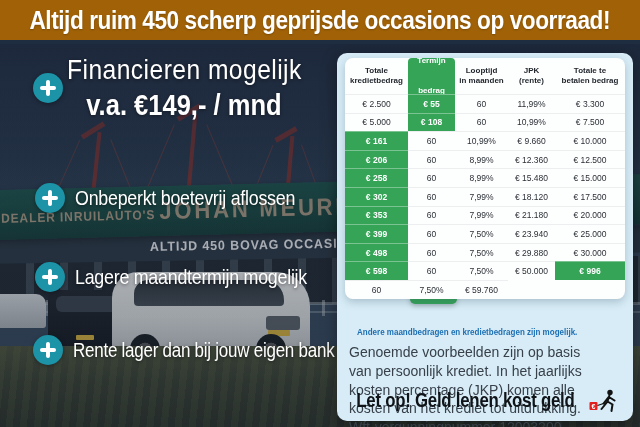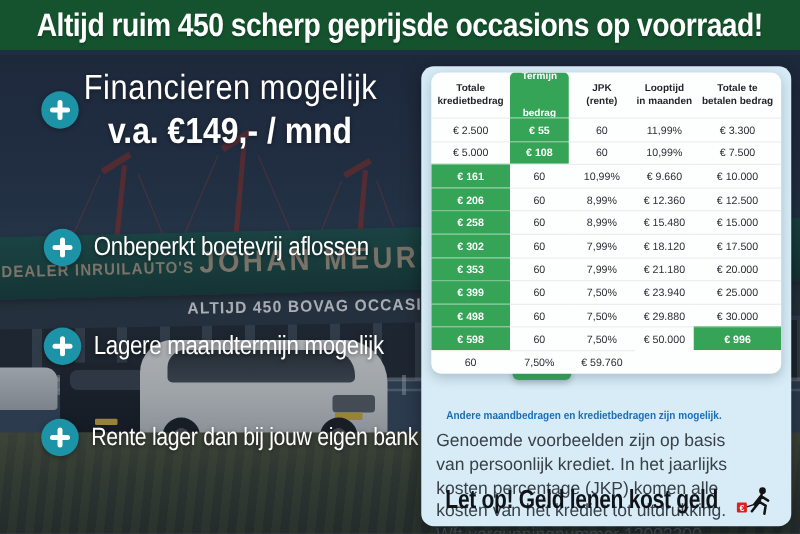--- a/index.html
+++ b/index.html
@@ -5,21 +5,21 @@
   * { margin:0; padding:0; box-sizing:border-box; }
   html,body { background:#222; }
   .stage {
     position:relative; width:640px; height:427px; overflow:hidden;
     font-family:"Liberation Sans", sans-serif; background:#2b3d52;
   }
 
   
   .banner {
     position:absolute; left:0; top:0; width:640px; height:40px;
-    background:#14532d; display:flex; align-items:center; justify-content:center;
+    background:#a16207; display:flex; align-items:center; justify-content:center;
     z-index:30;
   }
   .banner-text {
     color:#fff; font-weight:bold; font-size:26px; white-space:nowrap;
     letter-spacing:-0.5px; transform:scaleX(.87); transform-origin:center;
     text-shadow:0 1px 2px rgba(0,0,0,.25);
   }
   .banner-underline {
     position:absolute; left:0; top:40px; width:640px; height:4px;
     background:#1e2d40; z-index:30;
@@ -214,27 +214,27 @@
     <div class="table-card">
       <div class="grid">
           <div class="hcell c0">
             <span>Totale</span>
             <span>kredietbedrag</span>
           </div>
           <div class="hcell c1 g">
             <span>Termijn</span>
             <span>bedrag</span>
           </div>
+          <div class="hcell c2">
+            <span>Looptijd</span>
+            <span>in maanden</span>
+          </div>
           <div class="hcell c3">
             <span>JPK</span>
             <span>(rente)</span>
-          </div>
-          <div class="hcell c2">
-            <span>Looptijd</span>
-            <span>in maanden</span>
           </div>
           <div class="hcell c4">
             <span>Totale te</span>
             <span>betalen bedrag</span>
           </div>
           <div class="cell c0">€ 2.500</div>
           <div class="cell c1 g">€ 55</div>
           <div class="cell c2">60</div>
           <div class="cell c3">11,99%</div>
           <div class="cell c4">€ 3.300</div>

